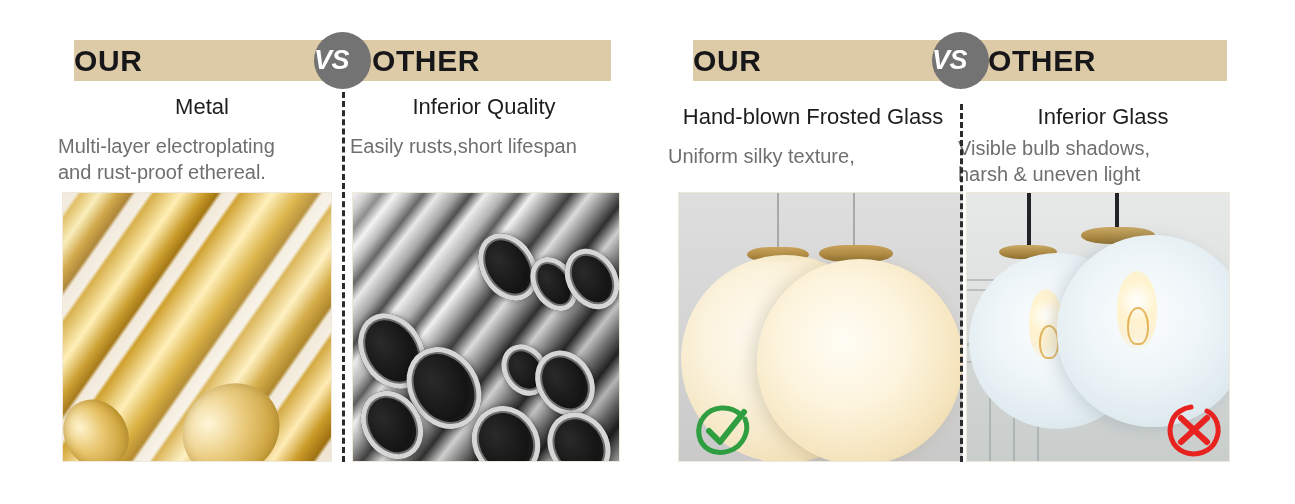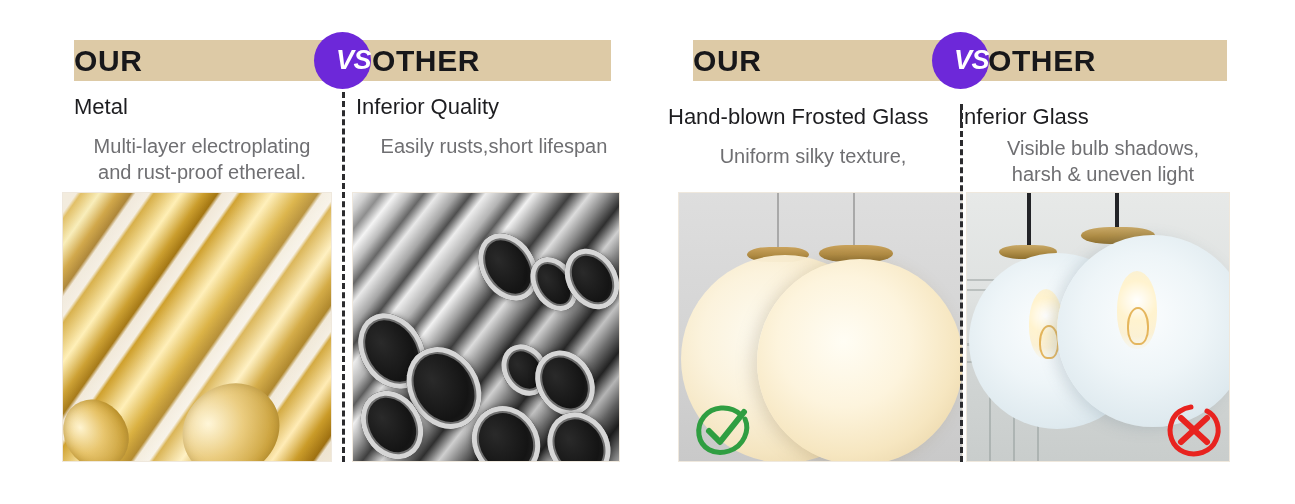--- a/index.html
+++ b/index.html
@@ -54,45 +54,46 @@
   .panel-left  .header-other { left: 372px; width: 240px; }
   .panel-right .header-our   { left: 45px;  width: 240px; }
   .panel-right .header-other { left: 340px; width: 240px; }
 
   .vs-badge {
     position: absolute;
     top: 32px;
     width: 57px;
     height: 57px;
     border-radius: 50%;
-    background: #6d28d9;
+    background: #737373;
     color: #ffffff;
     font-size: 27px;
     font-weight: bold;
     font-style: italic;
     line-height: 57px;
-    text-align: right;
+    text-align: left;
     letter-spacing: -0.5px;
     z-index: 4;
   }
   .panel-left  .vs-badge { left: 314px; }
   .panel-right .vs-badge { left: 284px; }
 
   
   .col-title {
     position: absolute;
     font-size: 22px;
     color: #1d1d20;
+    text-align: center;
     white-space: nowrap;
   }
   .col-desc {
     position: absolute;
     font-size: 20px;
     color: #6f6f72;
-    text-align: center;
+    text-align: left;
     line-height: 1.28;
   }
   .col-desc span { display: block; }
 
   .panel-left .title-our    { left: 74px;  top: 94px;  width: 256px; }
   .panel-left .title-other  { left: 356px; top: 94px;  width: 256px; }
   .panel-left .desc-our     { left: 58px;  top: 134px; width: 288px; }
   .panel-left .desc-other   { left: 350px; top: 134px; width: 288px; }
 
   .panel-right .title-our   { left: 20px;  top: 104px; width: 290px; }

